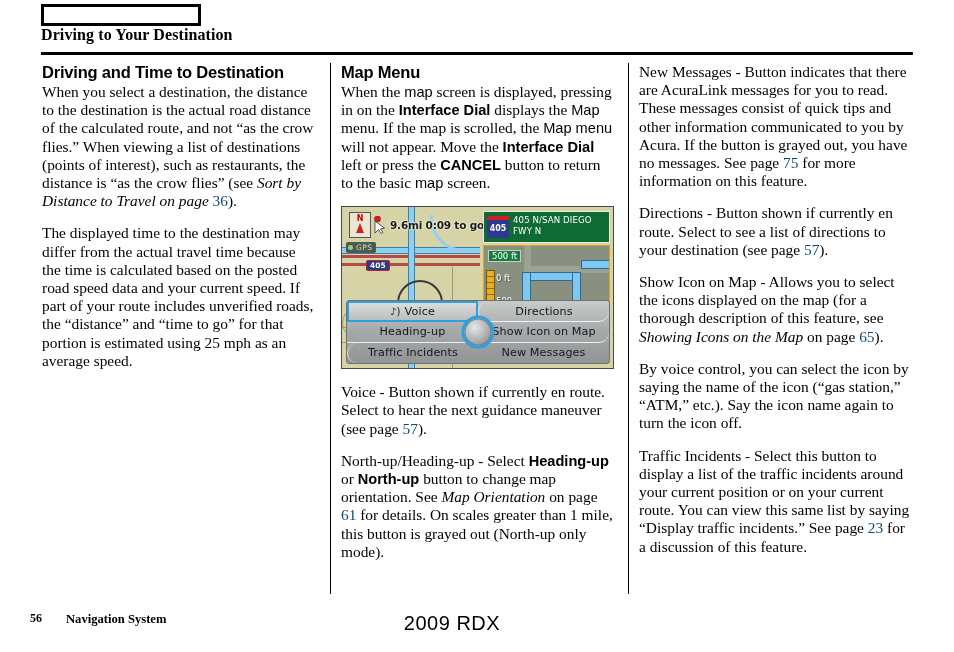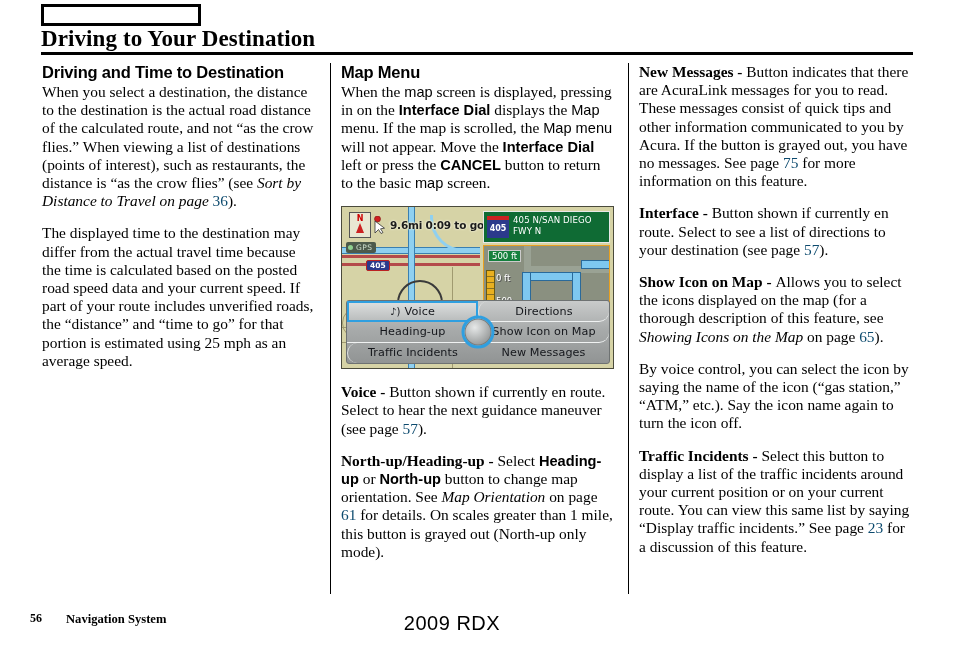--- a/index.html
+++ b/index.html
@@ -21,21 +21,21 @@
     width: 160px; height: 22px;
     border: 3px solid #000;
     background: #ffffff;
     box-sizing: border-box;
   }
   #page-title {
     position: absolute;
     left: 41px; top: 26px;
     font-family: "Liberation Serif", serif;
     font-weight: bold;
-    font-size: 23px;
+    font-size: 16px;
     letter-spacing: 0.1px;
     white-space: nowrap;
   }
   #header-rule {
     position: absolute;
     left: 41px; top: 52px;
     width: 872px; height: 3px;
     background: #000;
   }
 
@@ -68,21 +68,21 @@
     letter-spacing: -0.2px;
   }
   p.body {
     margin: 0 0 14px 0;
     font-family: "Liberation Serif", serif;
     font-size: 15.4px;
     line-height: 18.2px;
     text-align: left;
   }
   .it { font-style: italic; }
-  .bd { font-weight: bold; }
+  .bd { font-weight: normal; }
   .pg { color: #0c4a6e; }
   .sans-b {
     font-family: "Liberation Sans", sans-serif;
     font-weight: bold;
     font-size: 14.6px;
   }
   .sans-n {
     font-family: "Liberation Sans", sans-serif;
     font-size: 14.6px;
   }
@@ -378,21 +378,21 @@
   </div>
 
   <p class="body"><span class="bd">Voice - </span><span>Button shown if currently en route. Select to hear the next guidance maneuver (see page </span><span class="pg">57</span><span>).</span></p>
 
   <p class="body"><span class="bd">North-up/Heading-up - </span><span>Select </span><span class="sans-b">Heading-up</span><span> or </span><span class="sans-b">North-up</span><span> button to change map orientation. See </span><span class="it">Map Orientation</span><span> on page </span><span class="pg">61</span><span> for details. On scales greater than 1 mile, this button is grayed out (North-up only mode).</span></p>
 </div>
 
 <div class="column" id="column-3">
   <p class="body"><span class="bd">New Messages - </span><span>Button indicates that there are AcuraLink messages for you to read. These messages consist of quick tips and other information communicated to you by Acura. If the button is grayed out, you have no messages. See page </span><span class="pg">75</span><span> for more information on this feature.</span></p>
 
-  <p class="body"><span class="bd">Interface - </span><span>Button shown if currently en route. Select to see a list of directions to your destination (see page </span><span class="pg">57</span><span>).</span></p>
+  <p class="body"><span class="bd">Directions - </span><span>Button shown if currently en route. Select to see a list of directions to your destination (see page </span><span class="pg">57</span><span>).</span></p>
 
   <p class="body"><span class="bd">Show Icon on Map - </span><span>Allows you to select the icons displayed on the map (for a thorough description of this feature, see </span><span class="it">Showing Icons on the Map</span><span> on page </span><span class="pg">65</span><span>).</span></p>
 
   <p class="body">By voice control, you can select the icon by saying the name of the icon (“gas station,” “ATM,” etc.). Say the icon name again to turn the icon off.</p>
 
   <p class="body"><span class="bd">Traffic Incidents - </span><span>Select this button to display a list of the traffic incidents around your current position or on your current route. You can view this same list by saying “Display traffic incidents.” See page </span><span class="pg">23</span><span> for a discussion of this feature.</span></p>
 </div>
 
 <div id="footer-page-num">56</div>
 <div id="footer-section">Navigation System</div>

